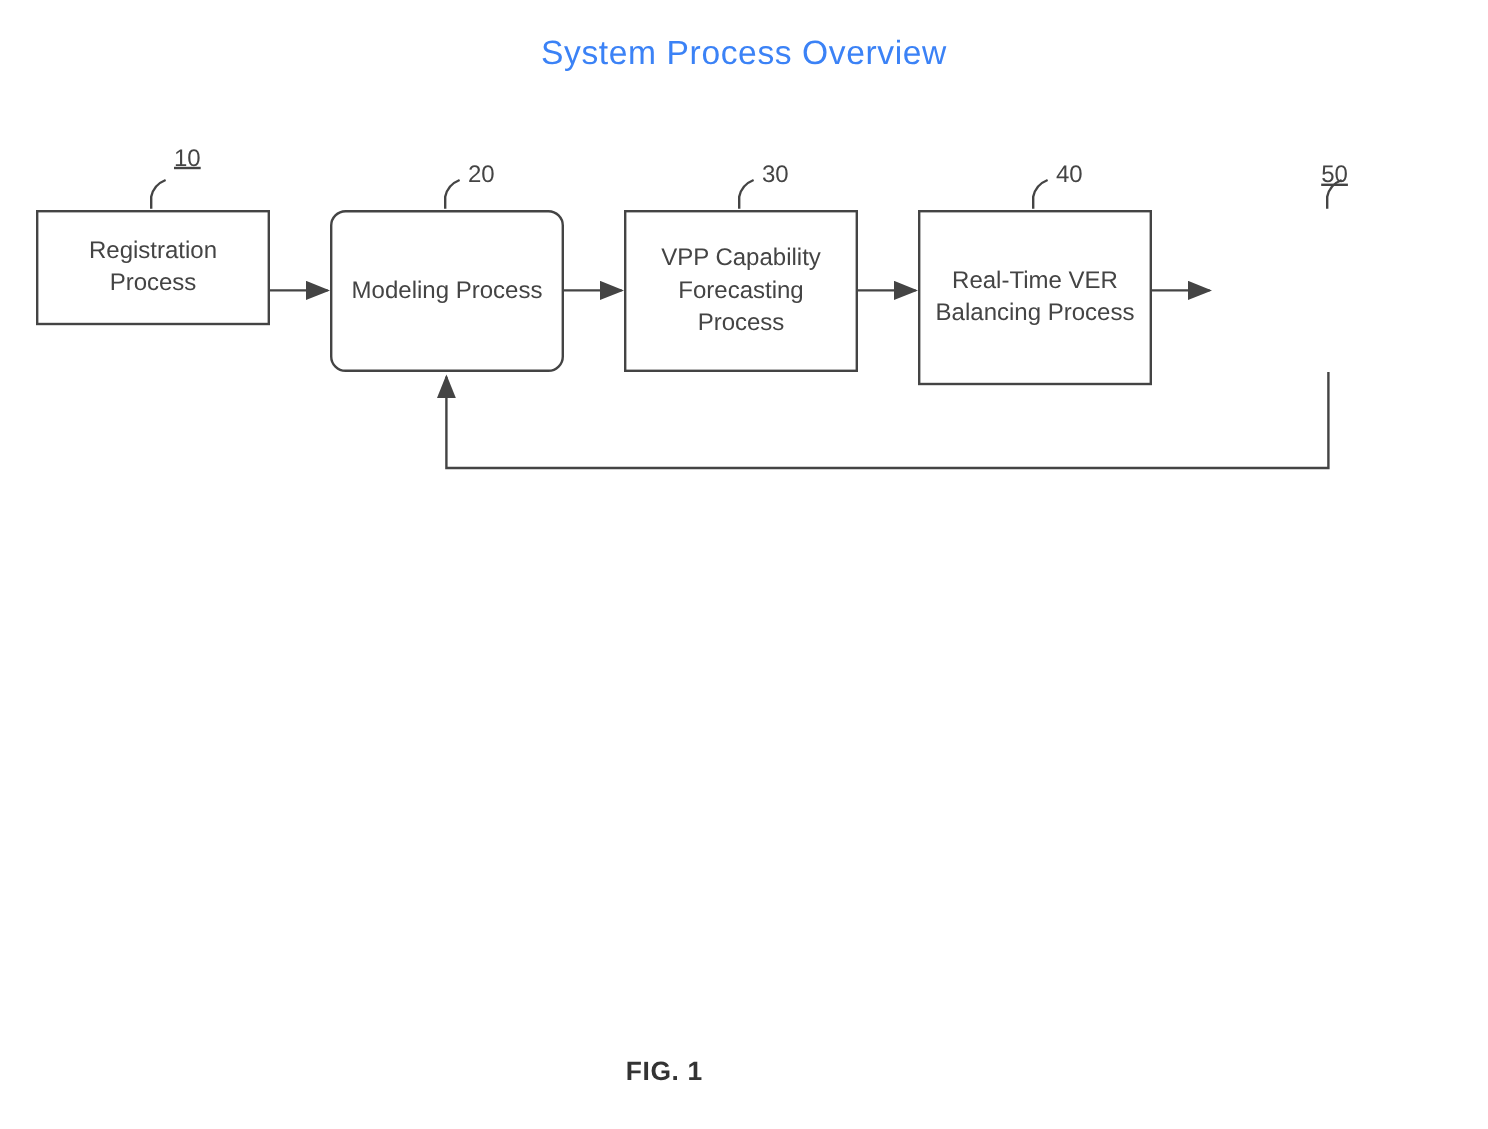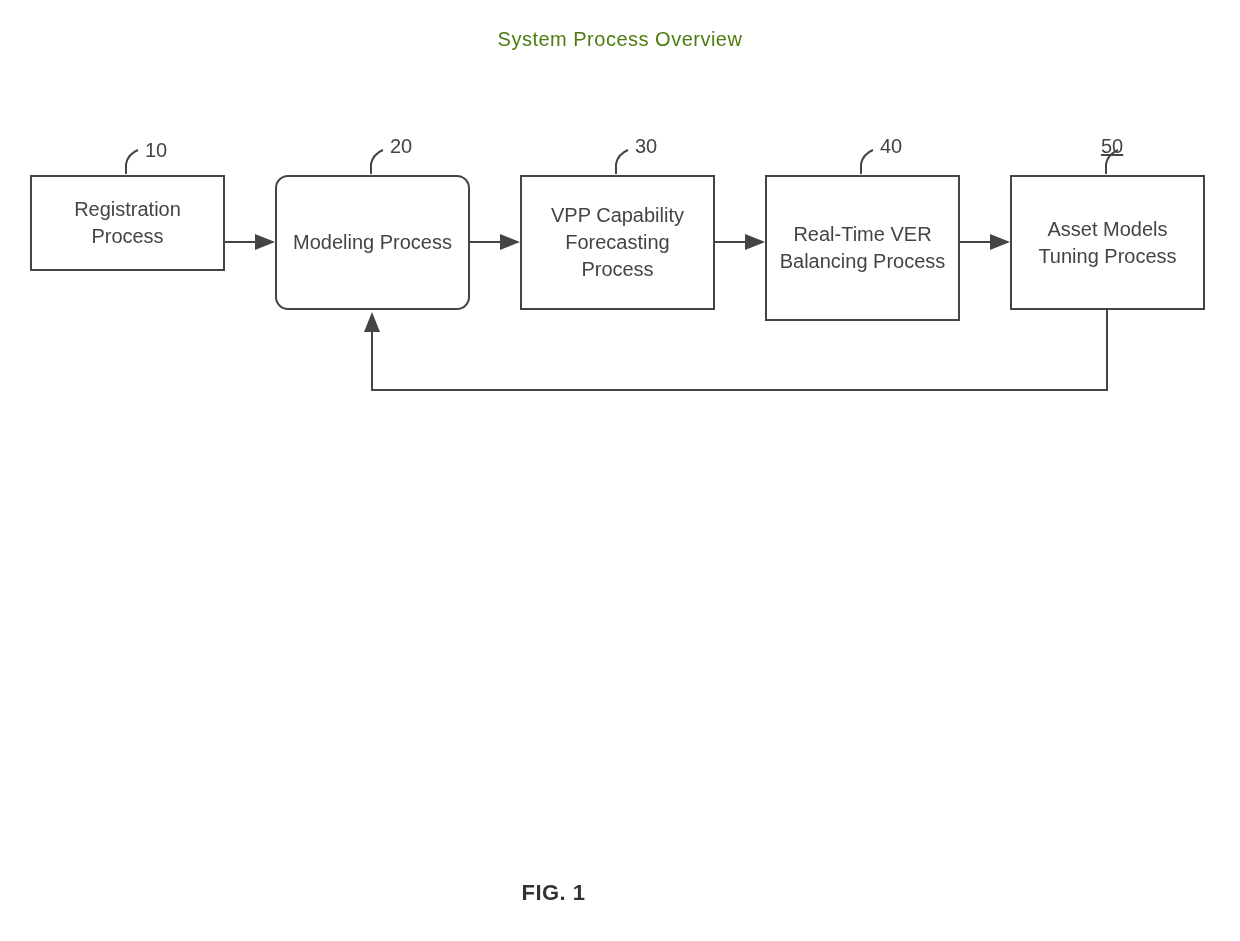--- a/index.html
+++ b/index.html
@@ -10,23 +10,23 @@
     background: #ffffff;
     font-family: "Segoe UI", "Helvetica Neue", Arial, sans-serif;
     color: #333;
   }
   .title {
     position: absolute;
     top: 28px;
     left: 0;
     width: 1240px;
     text-align: center;
-    font-size: 20px;
+    font-size: 28px;
     letter-spacing: 0.5px;
-    color: #4d7c0f;
+    color: #3b82f6;
   }
   .fig-label {
     position: absolute;
     top: 880px;
     left: 0;
     width: 1107px;
     text-align: center;
     font-size: 22px;
     font-weight: 600;
     color: #333;
@@ -72,25 +72,22 @@
   </div>
   <div class="box" style="left:275px; top:175px; width:195px; height:135px;border-radius:13px;">
     <span>Modeling Process</span>
   </div>
   <div class="box" style="left:520px; top:175px; width:195px; height:135px;">
     <span>VPP Capability Forecasting Process</span>
   </div>
   <div class="box" style="left:765px; top:175px; width:195px; height:146px;">
     <span>Real-Time VER Balancing Process</span>
   </div>
-  <div class="box" style="left:1010px;top:175px; width:195px; height:135px;">
-    <span>Asset Models Tuning Process</span>
-  </div>
 
-  <div class="num" style="left:145px;  top:139px;">10</div>
+  <div class="num" style="left:145px;  top:121px;text-decoration:underline;">10</div>
   <div class="num" style="left:390px;  top:135px;">20</div>
   <div class="num" style="left:635px;  top:135px;">30</div>
   <div class="num" style="left:880px;  top:135px;">40</div>
   <div class="num" style="left:1101px; top:135px;text-decoration:underline;">50</div>
 
   <svg width="1240" height="941" style="position:absolute;left:0;top:0;">
     <defs>
       <marker id="arrowhead" markerWidth="10" markerHeight="8" refX="9" refY="4" orient="auto" markerUnits="strokeWidth">
         <path d="M0,0 L10,4 L0,8 Z" fill="#444"></path>
       </marker>

